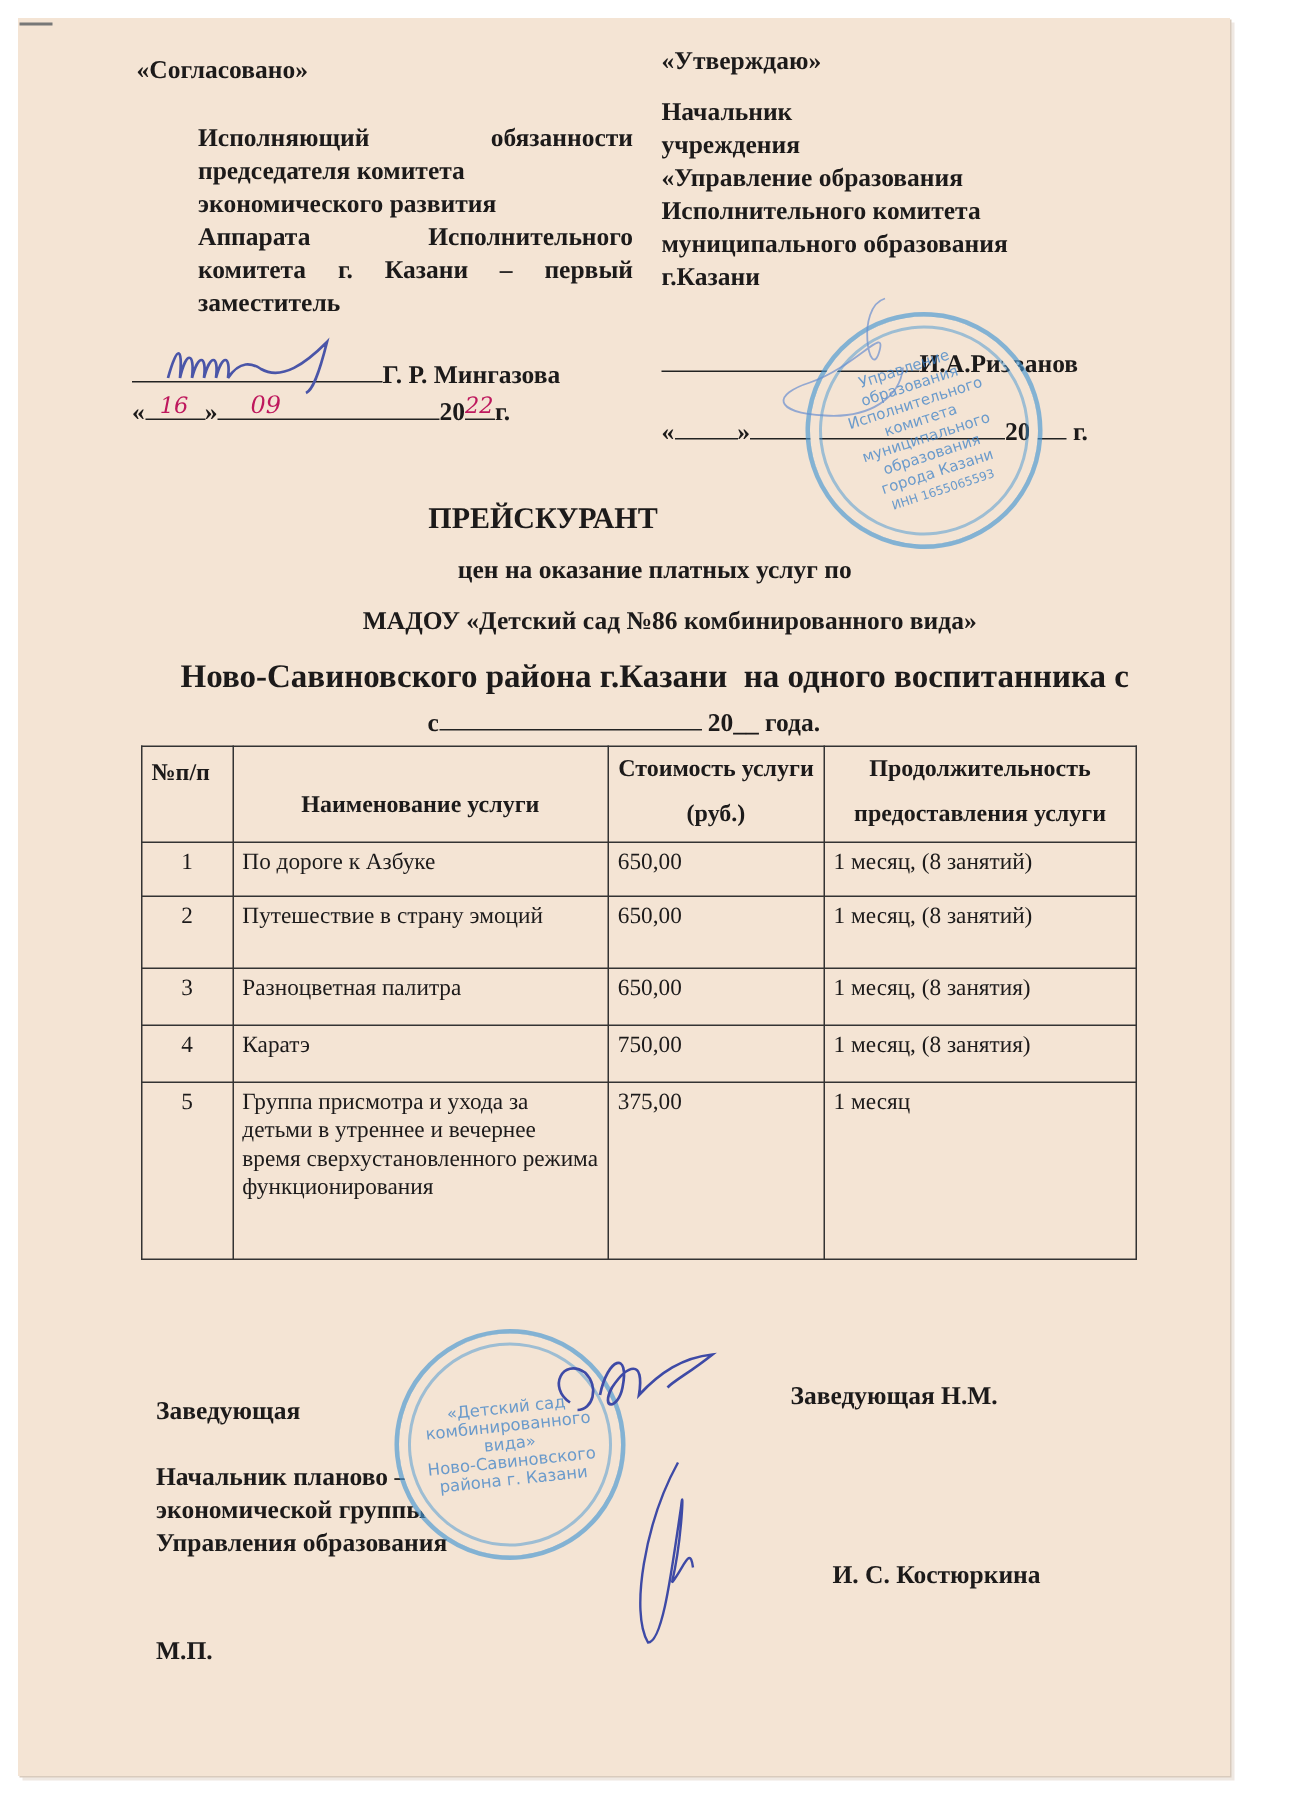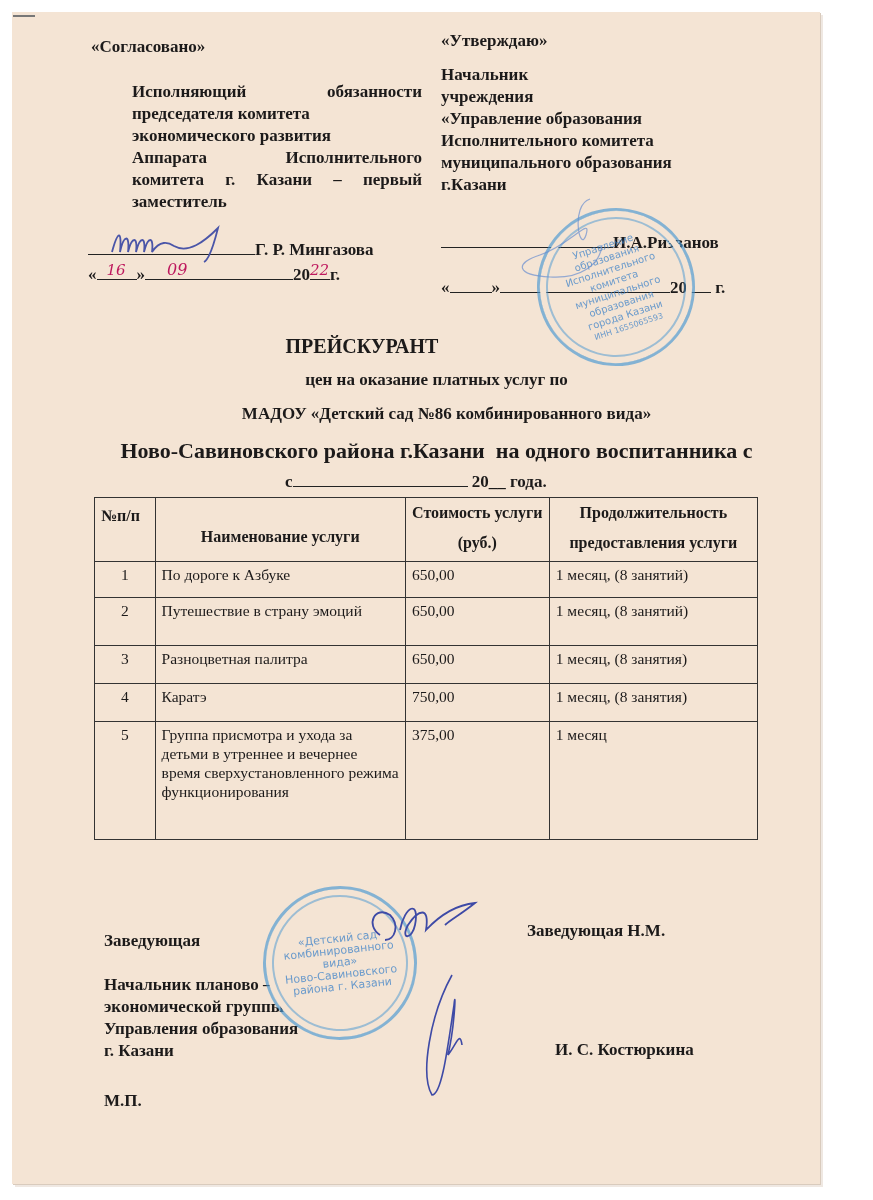--- a/index.html
+++ b/index.html
@@ -143,21 +143,20 @@
     </tr>
   </tbody>
 </table>
 
 <div class="abs blk" style="left:104px; top:930px;">Заведующая</div>
 <div class="abs blk" style="left:527px; top:920px;">Заведующая Н.М.</div>
 <div class="abs blk" style="left:104px; top:974px;">
   <div>Начальник планово –</div>
   <div>экономической группы</div>
   <div>Управления образования</div>
-  <div>г. Казани</div>
 </div>
 <div class="abs blk" style="left:555px; top:1039px;">И. С. Костюркина</div>
 <div class="abs blk" style="left:104px; top:1090px;">М.П.</div>
 
 <div class="stamp" style="left:263px; top:886px; width:148px; height:148px; font-size:11px; transform:rotate(-6deg);">
   <span>«Детский сад</span>
   <span>комбинированного</span>
   <span>вида»</span>
   <span>Ново-Савиновского</span>
   <span>района г. Казани</span>

